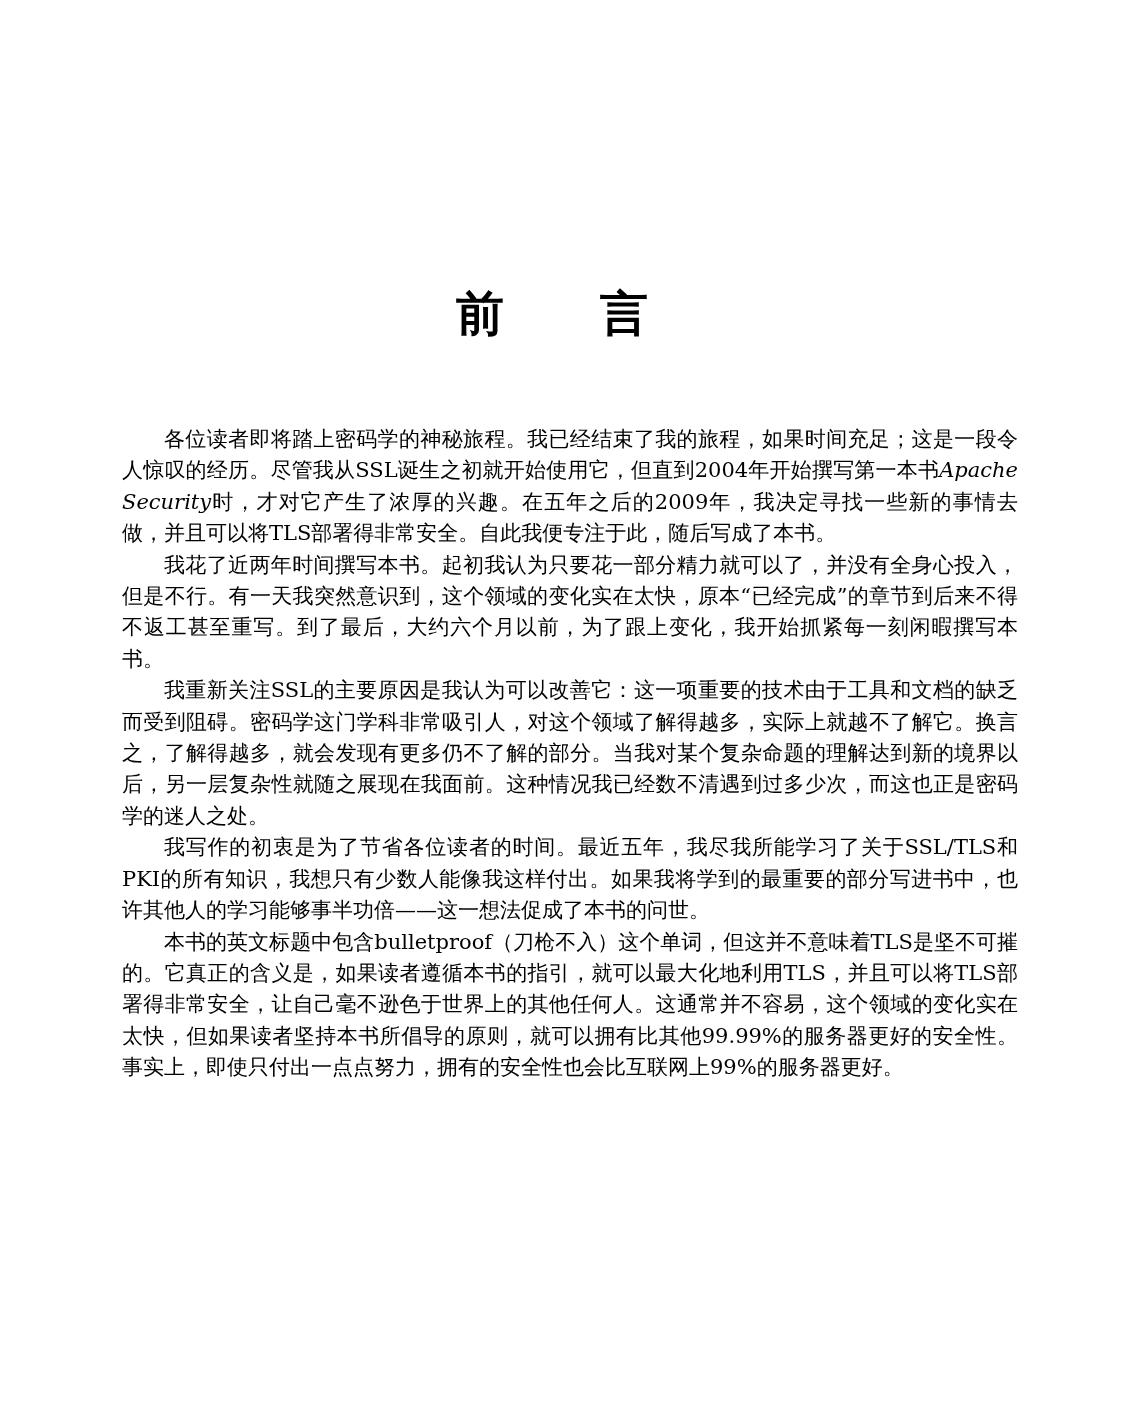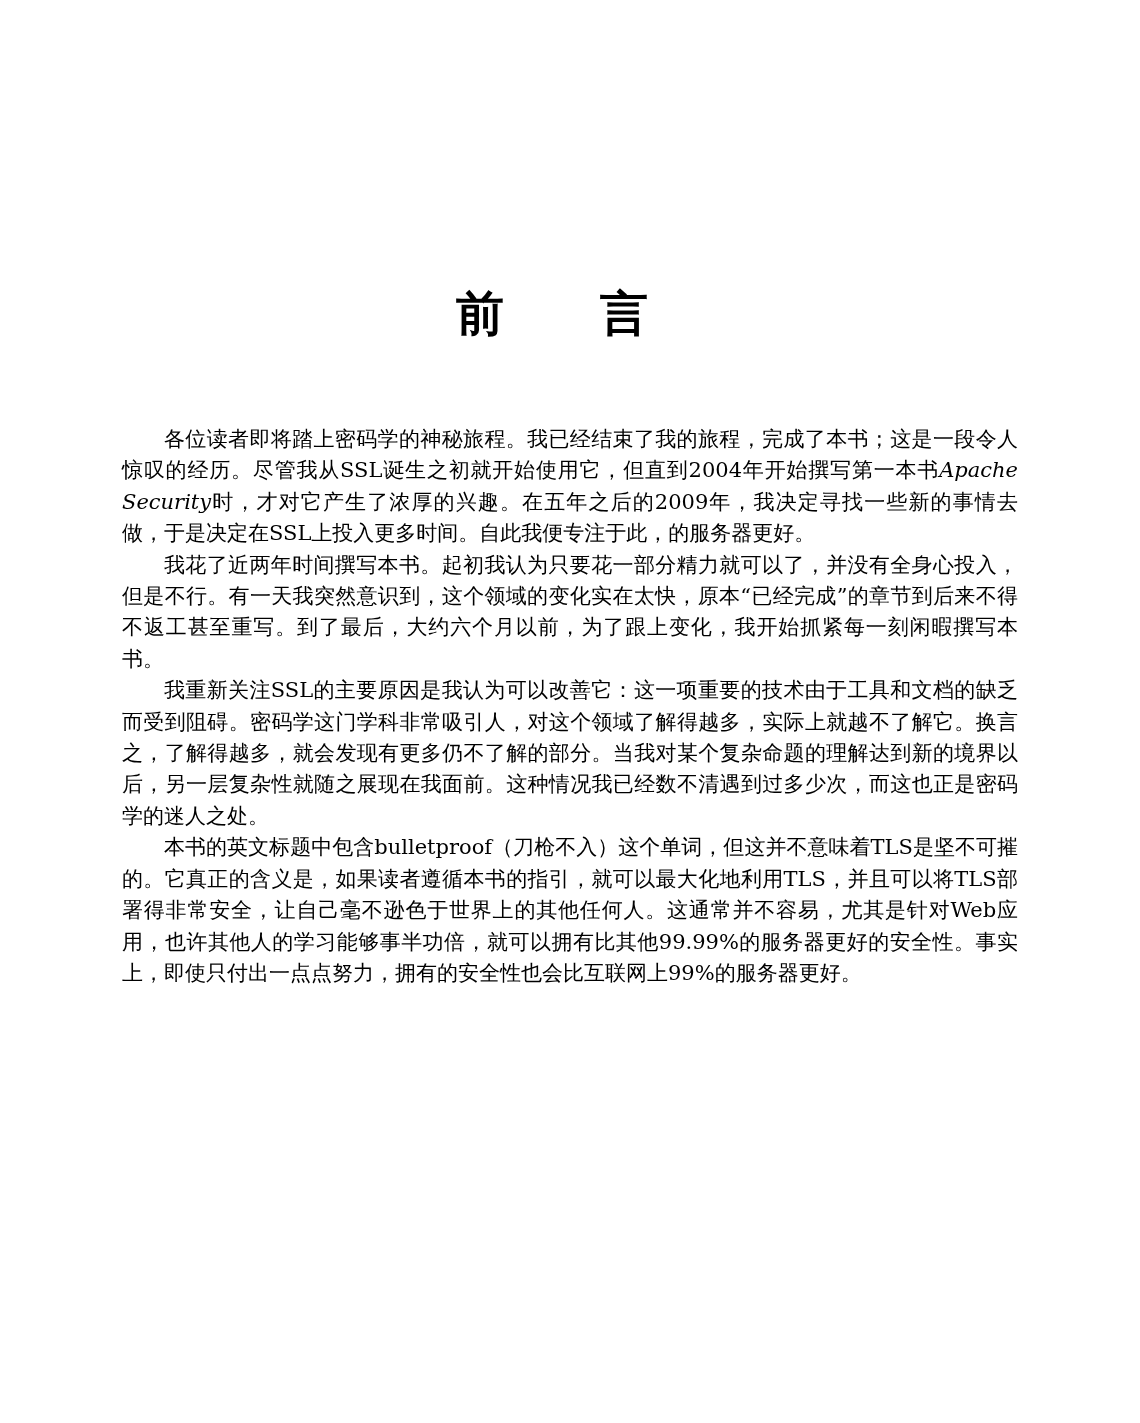--- a/index.html
+++ b/index.html
@@ -49,18 +49,19 @@
   .body-text em {
     font-style: italic;
   }
 </style>
 </head>
 <body>
 
 <div class="page">
   <h1 class="title">前　　言</h1>
   <main class="body-text">
-      <p><span>各位读者即将踏上密码学的神秘旅程。我已经结束了我的旅程，完成了本书；这是一段令人惊叹的经历。尽管我从SSL诞生之初就开始使用它，但直到2004年开始撰写第一本书</span><em>Apache Security</em><span>时，才对它产生了浓厚的兴趣。在五年之后的2009年，我决定寻找一些新的事情去做，于是决定在SSL上投入更多时间。自此我便专注于此，的服务器更好。</span></p>
+      <p><span>各位读者即将踏上密码学的神秘旅程。我已经结束了我的旅程，如果时间充足；这是一段令人惊叹的经历。尽管我从SSL诞生之初就开始使用它，但直到2004年开始撰写第一本书</span><em>Apache Security</em><span>时，才对它产生了浓厚的兴趣。在五年之后的2009年，我决定寻找一些新的事情去做，并且可以将TLS部署得非常安全。自此我便专注于此，随后写成了本书。</span></p>
       <p><span>我花了近两年时间撰写本书。起初我认为只要花一部分精力就可以了，并没有全身心投入，但是不行。有一天我突然意识到，这个领域的变化实在太快，原本“已经完成”的章节到后来不得不返工甚至重写。到了最后，大约六个月以前，为了跟上变化，我开始抓紧每一刻闲暇撰写本书。</span></p>
       <p><span>我重新关注SSL的主要原因是我认为可以改善它：这一项重要的技术由于工具和文档的缺乏而受到阻碍。密码学这门学科非常吸引人，对这个领域了解得越多，实际上就越不了解它。换言之，了解得越多，就会发现有更多仍不了解的部分。当我对某个复杂命题的理解达到新的境界以后，另一层复杂性就随之展现在我面前。这种情况我已经数不清遇到过多少次，而这也正是密码学的迷人之处。</span></p>
-      <p><span>本书的英文标题中包含bulletproof（刀枪不入）这个单词，但这并不意味着TLS是坚不可摧的。它真正的含义是，如果读者遵循本书的指引，就可以最大化地利用TLS，并且可以将TLS部署得非常安全，让自己毫不逊色于世界上的其他任何人。这通常并不容易，尤其是针对Web应用，也许其他人的学习能够事半功倍，就可以拥有比其他99.99%的服务器更好的安全性。事实上，即使只付出一点点努力，拥有的安全性也会比互联网上99%的服务器更好。</span></p>
+      <p><span>我写作的初衷是为了节省各位读者的时间。最近五年，我尽我所能学习了关于SSL/TLS和PKI的所有知识，我想只有少数人能像我这样付出。如果我将学到的最重要的部分写进书中，也许其他人的学习能够事半功倍——这一想法促成了本书的问世。</span></p>
+      <p><span>本书的英文标题中包含bulletproof（刀枪不入）这个单词，但这并不意味着TLS是坚不可摧的。它真正的含义是，如果读者遵循本书的指引，就可以最大化地利用TLS，并且可以将TLS部署得非常安全，让自己毫不逊色于世界上的其他任何人。这通常并不容易，这个领域的变化实在太快，但如果读者坚持本书所倡导的原则，就可以拥有比其他99.99%的服务器更好的安全性。事实上，即使只付出一点点努力，拥有的安全性也会比互联网上99%的服务器更好。</span></p>
     </main>
 </div>
 
 </body></html>

